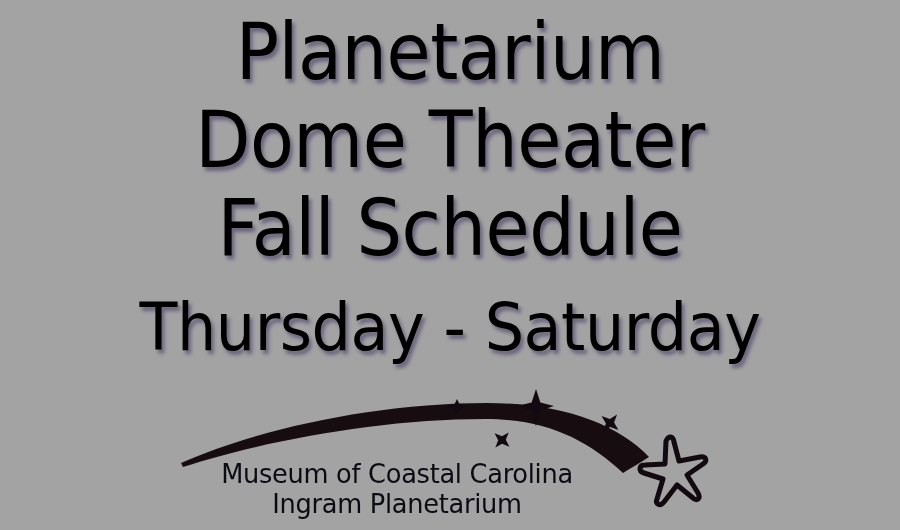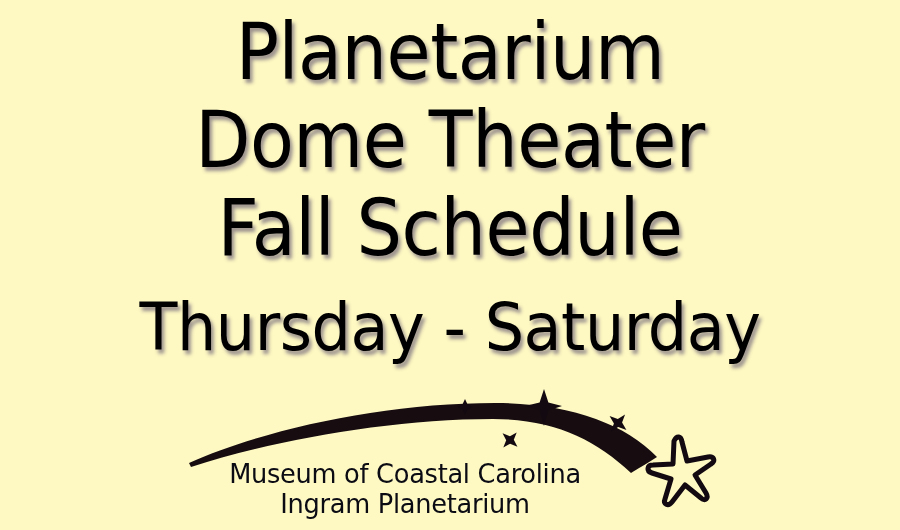--- a/index.html
+++ b/index.html
@@ -11,21 +11,21 @@
     width: 900px;
     height: 530px;
     overflow: hidden;
     font-family: "Liberation Sans", sans-serif;
   }
 
   #poster {
     position: relative;
     width: 900px;
     height: 530px;
-    background: #fef9c3;
+    background: #a3a3a3;
     overflow: hidden;
   }
 
   
   .headline {
     position: absolute;
     left: 0;
     top: 0;
     width: 900px;
     text-align: center;
@@ -78,21 +78,21 @@
     letter-spacing: -0.5px;
     white-space: nowrap;
     text-shadow: 3px 4px 4px rgba(40, 25, 80, 0.45);
     transform: scaleX(0.94);
     transform-origin: center top;
   }
 
   
   #logo {
     position: absolute;
-    left: 175px;
+    left: 167px;
     top: 385px;
     width: 550px;
     height: 140px;
   }
 
   #logo-svg {
     position: absolute;
     left: 0;
     top: 0;
     width: 550px;

